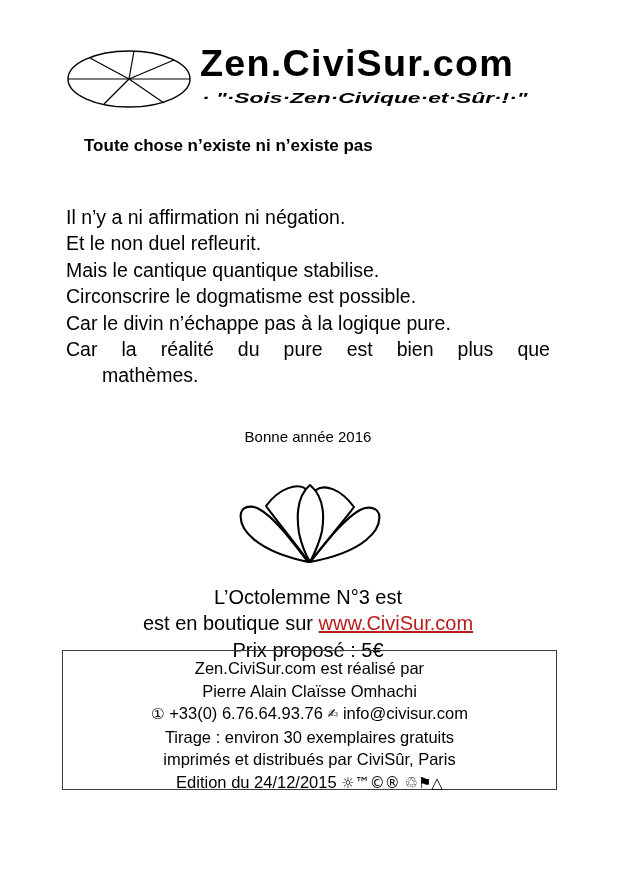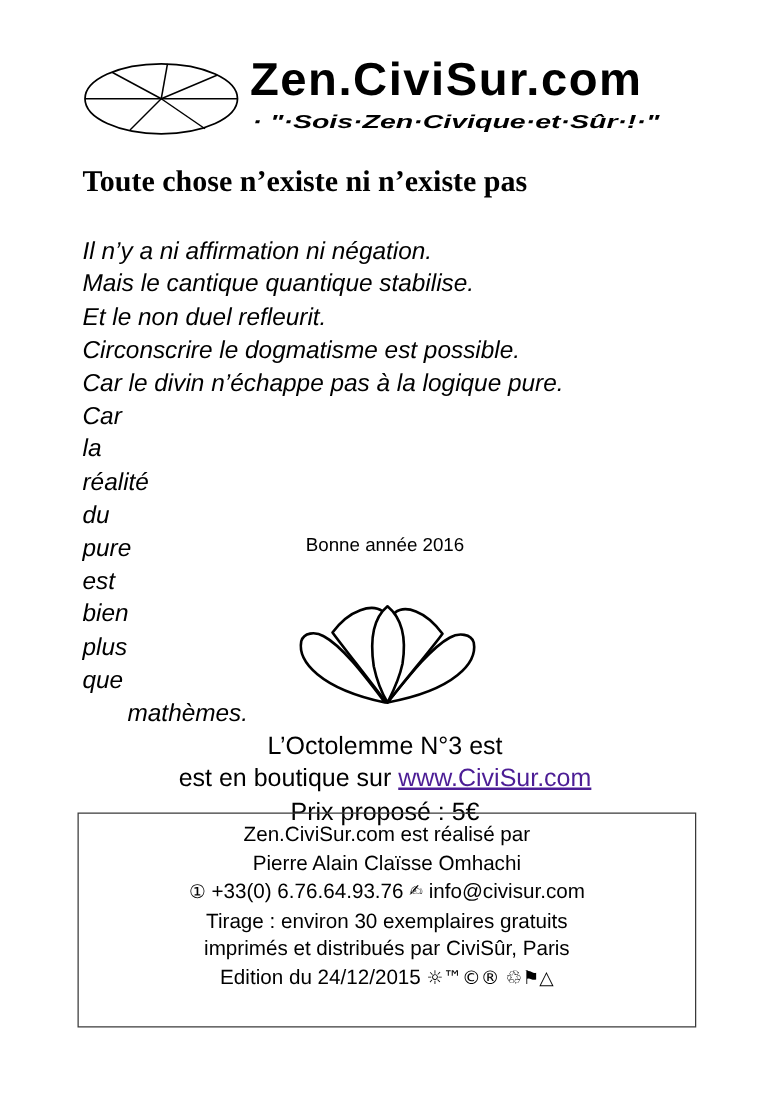--- a/index.html
+++ b/index.html
@@ -66,45 +66,42 @@
     color: #000;
     transform: scaleX(1.52);
     transform-origin: left center;
     margin-top: 2px;
     margin-left: 2px;
   }
 
   
   .poem-title {
     position: absolute;
-    left: 66px;
+    left: 84px;
     top: 133px;
-    font-size: 24px;
+    font-size: 17px;
     font-weight: bold;
     line-height: 26px;
     white-space: nowrap;
-    font-family: Liberation Serif, serif;
   }
   .poem-body {
     position: absolute;
     left: 66px;
-    top: 188px;
+    top: 204px;
     width: 484px;
     font-size: 19.5px;
     line-height: 26.4px;
-    font-style: italic;
   }
   .poem-line {
     white-space: nowrap;
   }
   .poem-line-justified {
     display: flex;
     justify-content: space-between;
     white-space: nowrap;
-    flex-direction: column;
   }
   .poem-line-indent {
     white-space: nowrap;
     padding-left: 36px;
   }
 
   
   .greeting {
     position: absolute;
     left: 66px;
@@ -128,31 +125,31 @@
   .closing {
     position: absolute;
     left: 66px;
     top: 584px;
     width: 484px;
     text-align: center;
     font-size: 20px;
     line-height: 26.4px;
   }
   .weblink {
-    color: #4c1d95;
+    color: #b91c1c;
     text-decoration: underline;
   }
 
   
   .colophon {
     position: absolute;
     left: 62px;
     top: 650px;
     width: 495px;
-    height: 172px;
+    height: 140px;
     border: 1.4px solid #3a3a3a;
     box-sizing: border-box;
     text-align: center;
     font-size: 16.5px;
     line-height: 22.6px;
     padding-top: 6px;
   }
   .colophon-line {
     white-space: nowrap;
   }
@@ -189,22 +186,22 @@
     <div class="masthead-text">
       <div class="brand-name">Zen.CiviSur.com</div>
       <div class="brand-tagline">· "·Sois·Zen·Civique·et·Sûr·!·"</div>
     </div>
   </div>
 
   <div class="poem-title">Toute chose n’existe ni n’existe pas</div>
 
   <div class="poem-body">
     <div class="poem-line">Il n’y a ni affirmation ni négation.</div>
+    <div class="poem-line">Et le non duel refleurit.</div>
     <div class="poem-line">Mais le cantique quantique stabilise.</div>
-    <div class="poem-line">Et le non duel refleurit.</div>
     <div class="poem-line">Circonscrire le dogmatisme est possible.</div>
     <div class="poem-line">Car le divin n’échappe pas à la logique pure.</div>
     <div class="poem-line-justified">
       <span>Car</span>
       <span>la</span>
       <span>réalité</span>
       <span>du</span>
       <span>pure</span>
       <span>est</span>
       <span>bien</span>

